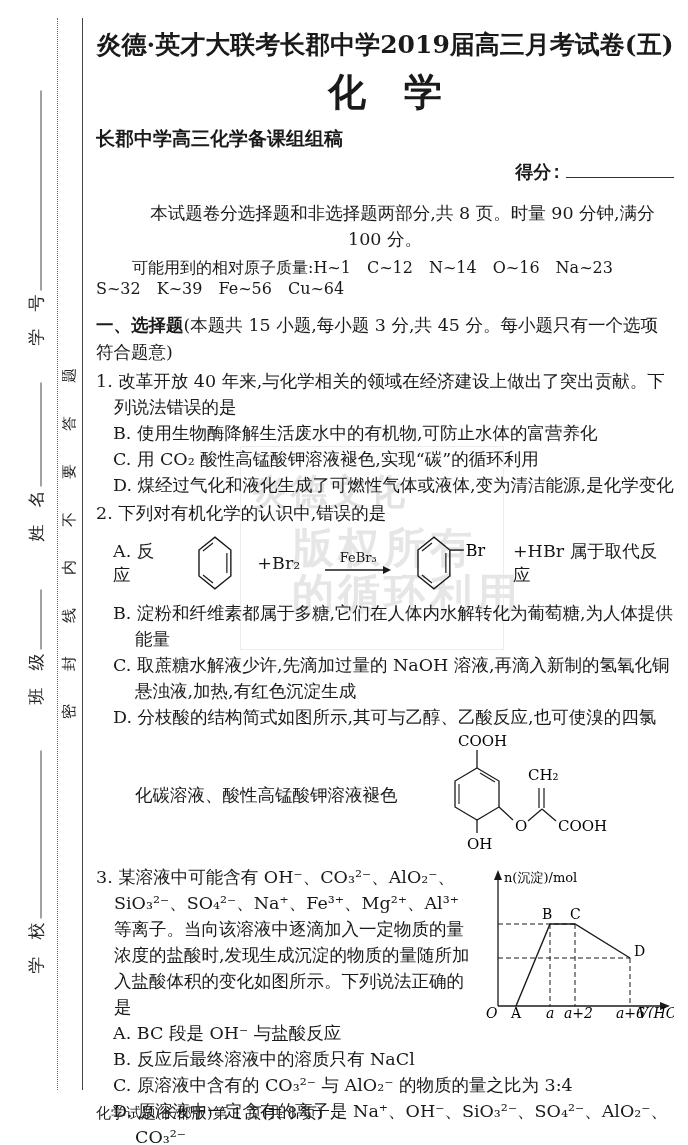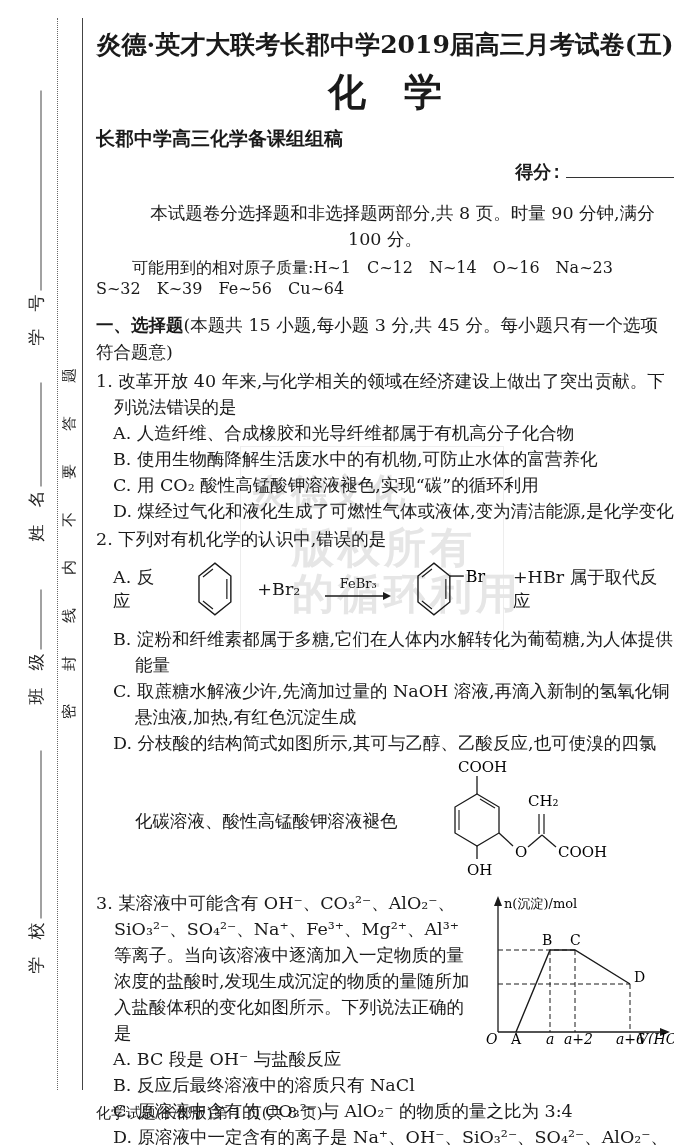--- a/index.html
+++ b/index.html
@@ -94,21 +94,20 @@
     <div class="masses kai">
       <div class="l1">可能用到的相对原子质量:H~1　C~12　N~14　O~16　Na~23</div>
       <div class="l2">S~32　K~39　Fe~56　Cu~64</div>
     </div>
 
     <div class="sec">
       <b>一、选择题</b><span class="kai">(本题共 15 小题,每小题 3 分,共 45 分。每小题只有一个选项符合题意)</span>
     </div>
 
     <div class="stem">1. 改革开放 40 年来,与化学相关的领域在经济建设上做出了突出贡献。下列说法错误的是</div>
-    <div class="opt">A. 人造纤维、合成橡胶和光导纤维都属于有机高分子化合物</div>
     <div class="opt">B. 使用生物酶降解生活废水中的有机物,可防止水体的富营养化</div>
     <div class="opt">C. 用 CO₂ 酸性高锰酸钾溶液褪色,实现“碳”的循环利用</div>
     <div class="opt">D. 煤经过气化和液化生成了可燃性气体或液体,变为清洁能源,是化学变化</div>
 
     <div class="stem">2. 下列对有机化学的认识中,错误的是</div>
 
     <div class="rxn-row">
       <span>A. 反应</span>
       <svg width="36" height="56" viewBox="0 0 36 56">
         <polygon points="18,2 34,15 34,41 18,54 2,41 2,15" fill="none" stroke="#1a1a1a" stroke-width="1.4"></polygon>

